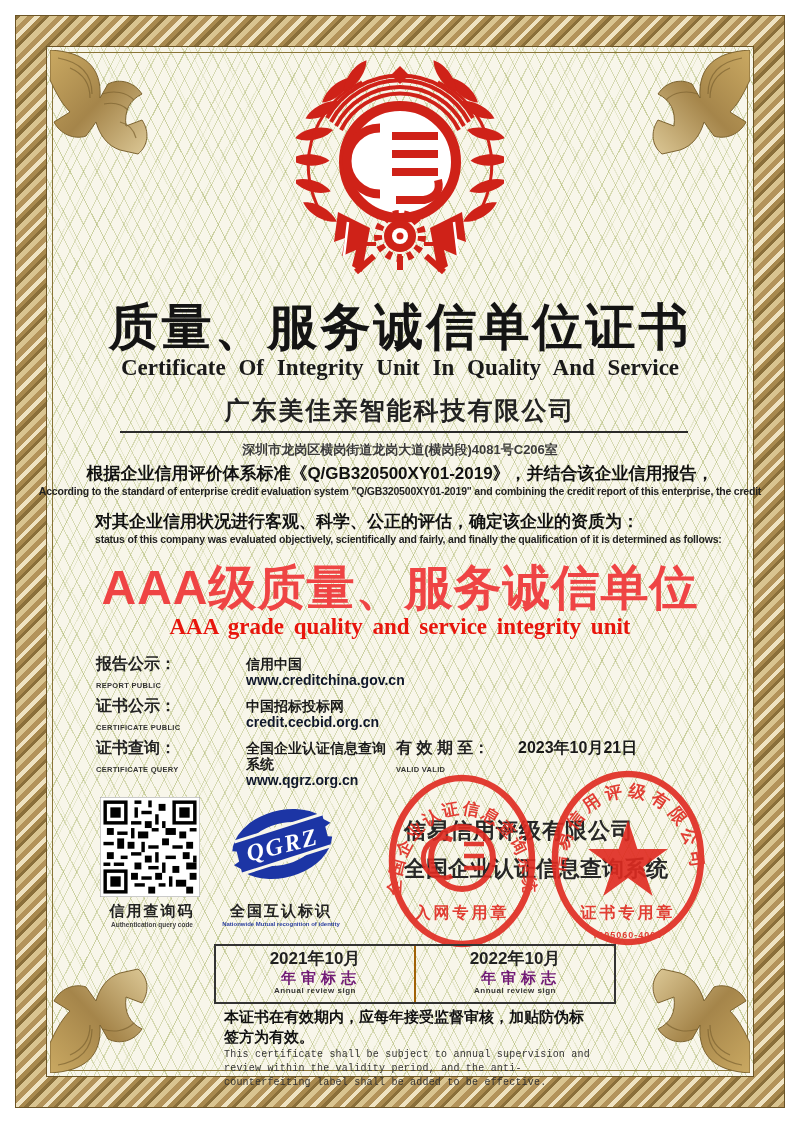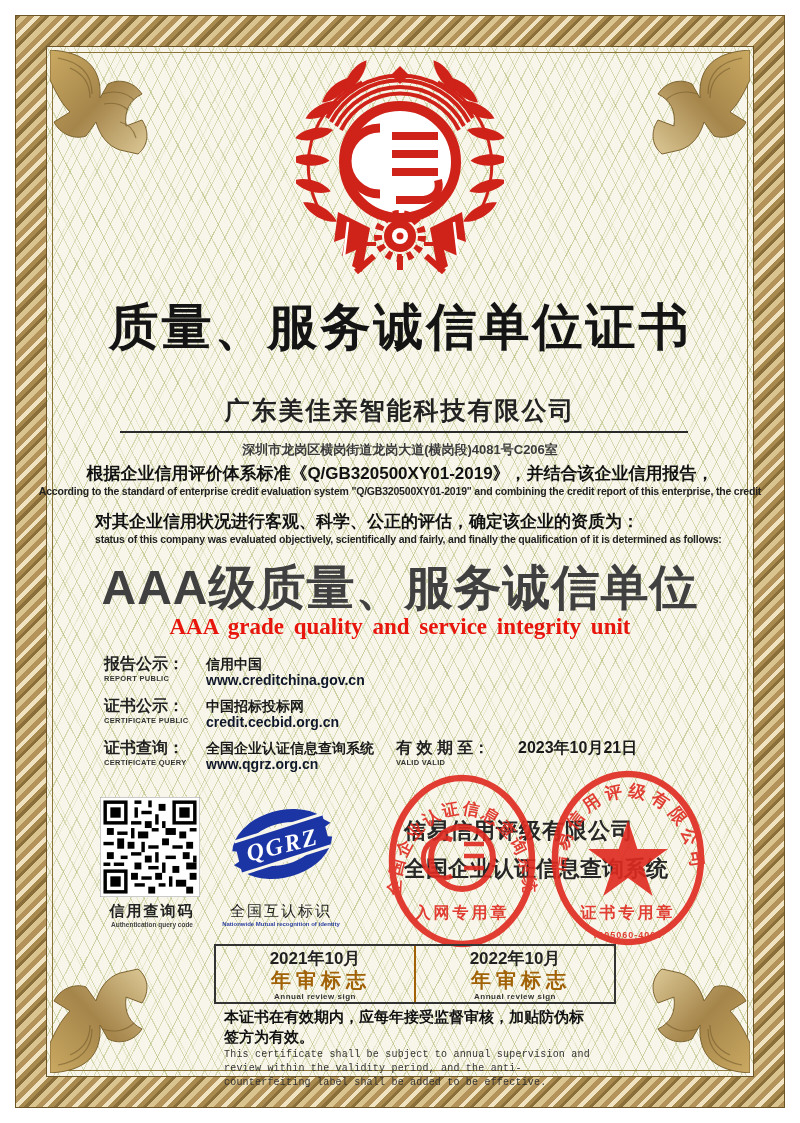--- a/index.html
+++ b/index.html
@@ -26,48 +26,48 @@
   .ctr{left:0;right:0;text-align:center;}
   .title-cn{top:294px;font-size:50px;font-weight:900;color:#141414;letter-spacing:3px;}
   .title-en{top:355px;font-family:"Liberation Serif",serif;font-size:23px;font-weight:bold;color:#1a1a1a;word-spacing:7px;}
   .company{top:394px;font-size:25px;font-weight:bold;color:#222;letter-spacing:2px;}
   .divider{top:431px;left:120px;width:568px;height:2px;background:#2a2a2a;}
   .address{top:441px;font-size:13px;font-weight:bold;color:#3a3a3a;}
   .p1cn{top:462px;font-size:17px;font-weight:bold;color:#111;}
   .p1en{top:485px;font-size:10.5px;font-weight:bold;color:#222;letter-spacing:-0.2px;}
   .p2cn{top:510px;left:95px;font-size:17px;font-weight:bold;color:#111;text-align:left;}
   .p2en{top:533px;left:95px;font-size:10.5px;font-weight:bold;color:#222;text-align:left;letter-spacing:-0.2px;}
-  .grade-cn{top:556px;font-size:48px;font-weight:900;color:#404040;letter-spacing:1px;}
+  .grade-cn{top:556px;font-size:48px;font-weight:900;color:#ef4444;letter-spacing:1px;}
   .grade-en{top:614px;font-family:"Liberation Serif",serif;font-size:23px;font-weight:bold;color:#e8150c;word-spacing:4px;}
   .inforow{display:flex;align-items:flex-start;text-align:left;}
   .lblcn{font-size:16px;font-weight:bold;color:#222;line-height:1;}
-  .lblen{font-size:7.5px;font-weight:bold;color:#333;letter-spacing:0.3px;margin-top:2px;}
+  .lblen{font-size:7.5px;font-weight:bold;color:#333;letter-spacing:0.3px;margin-top:9px;}
   .val1{font-size:14px;font-weight:bold;color:#1a1a1a;line-height:1.15;}
   .val2{font-size:14px;font-weight:bold;color:#0f172a;line-height:1.2;}
   .valbig{font-size:16px;font-weight:bold;color:#1a1a1a;line-height:1;}
-  .ileft{left:104px;width:300px;}
+  .ileft{left:96px;width:300px;gap:48px;}
   .ir1{top:656px;} .ir2{top:698px;} .ir3{top:740px;}
   .iright{left:396px;width:320px;}
   .labelbox{width:102px;flex:none;}
   .labelbox2{width:122px;flex:none;}
   .qr{left:100px;top:797px;width:100px;height:100px;}
   .qrlab1{left:72px;top:902px;width:160px;text-align:center;font-size:15px;font-weight:bold;color:#222;letter-spacing:2px;}
   .qrlab2{left:72px;top:921px;width:160px;text-align:center;font-size:6.5px;font-weight:bold;color:#444;}
   .qgrz{left:226px;top:795px;width:112px;height:100px;}
-  .qgrzlab1{left:206px;top:902px;width:150px;text-align:center;font-size:15px;font-weight:normal;color:#222;letter-spacing:2px;}
+  .qgrzlab1{left:206px;top:902px;width:150px;text-align:center;font-size:15px;font-weight:bold;color:#222;letter-spacing:2px;}
   .qgrzlab2{left:206px;top:921px;width:150px;text-align:center;font-size:6px;font-weight:bold;color:#2b3f9e;}
   .issuer1{left:404px;top:816px;font-size:22px;font-weight:bold;color:#262626;letter-spacing:1px;}
   .issuer2{left:404px;top:854px;font-size:22px;font-weight:bold;color:#262626;}
   .stampL{left:386px;top:772px;width:152px;height:182px;opacity:.9;}
   .stampR{left:548px;top:768px;width:160px;height:186px;opacity:.9;}
   .table{left:214px;top:944px;width:398px;height:56px;display:flex;border:2px solid #333;background:rgba(255,255,255,0.0);}
   .cell{flex:1;text-align:center;padding-top:4px;}
   .cell+.cell{border-left:2px solid #a16207;}
   .cdate{font-size:17px;font-weight:bold;color:#222;line-height:1.1;}
-  .ccn{font-size:20px;font-weight:bold;color:#a16207;letter-spacing:5px;line-height:1.15;padding-left:12px;}
+  .ccn{font-size:15px;font-weight:bold;color:#701a75;letter-spacing:5px;line-height:1.15;padding-left:12px;}
   .cen{font-size:8px;font-weight:bold;color:#333;letter-spacing:0.5px;}
   .footer{left:224px;top:1007px;width:372px;text-align:left;}
   .fcn{font-size:15px;font-weight:bold;color:#111;line-height:1.3;}
   .fen{font-family:"Liberation Mono",monospace;font-size:10px;color:#333;line-height:1.4;letter-spacing:0.2px;margin-top:2px;}
   .emblem{left:296px;top:60px;width:208px;height:234px;}
 </style>
 </head>
 <body>
 
 <div class="cert">
@@ -146,20 +146,21 @@
       <circle cx="104" cy="176" r="16"></circle>
       <circle cx="104" cy="176" r="8" fill="#ffffff"></circle>
       <circle cx="104" cy="176" r="3.5"></circle>
       <rect x="101" y="196" width="6" height="14"></rect>
       <path d="M78,196 L60,212 M130,196 L148,212" stroke="#cf2218" stroke-width="6"></path>
       <path d="M62,184 h 18 M128,184 h 18" stroke="#cf2218" stroke-width="4"></path>
     </g>
   </svg>
 
   <div class="abs ctr title-cn">质量、服务诚信单位证书</div>
+  <div class="abs ctr title-en">Certificate Of Integrity Unit In Quality And Service</div>
   <div class="abs ctr company">广东美佳亲智能科技有限公司</div>
   <div class="abs divider"></div>
   <div class="abs ctr address">深圳市龙岗区横岗街道龙岗大道(横岗段)4081号C206室</div>
 
   <div class="abs ctr p1cn">根据企业信用评价体系标准《Q/GB320500XY01-2019》，并结合该企业信用报告，</div>
   <div class="abs ctr p1en">According to the standard of enterprise credit evaluation system "Q/GB320500XY01-2019" and combining the credit report of this enterprise, the credit</div>
   <div class="abs p2en">status of this company was evaluated objectively, scientifically and fairly, and finally the qualification of it is determined as follows:</div>
   <div class="abs p2cn">对其企业信用状况进行客观、科学、公正的评估，确定该企业的资质为：</div>
 
   <div class="abs ctr grade-cn">AAA级质量、服务诚信单位</div>

